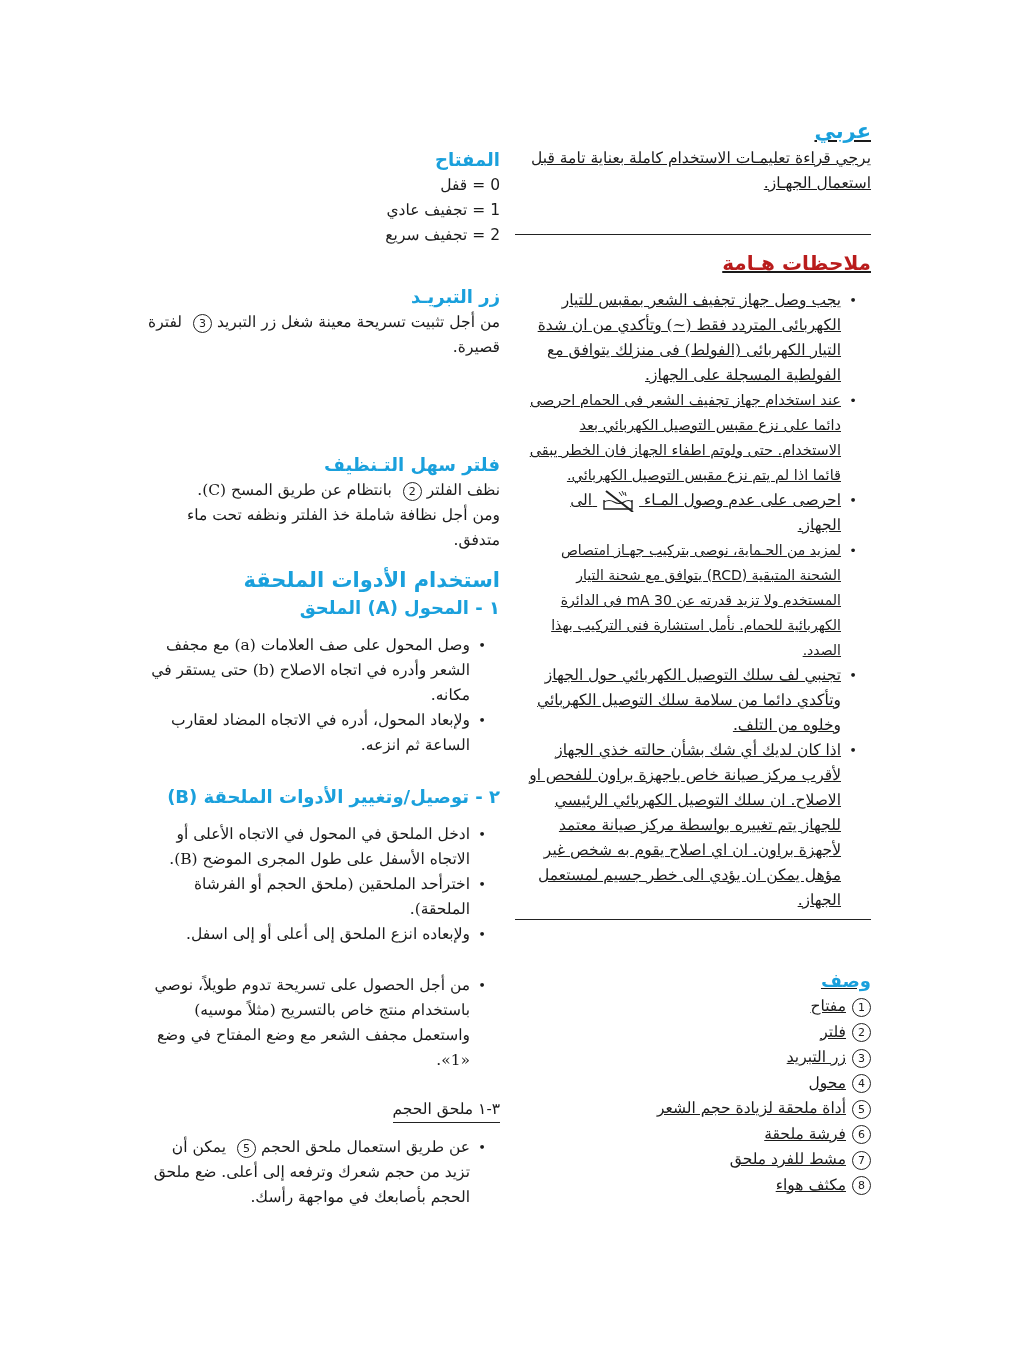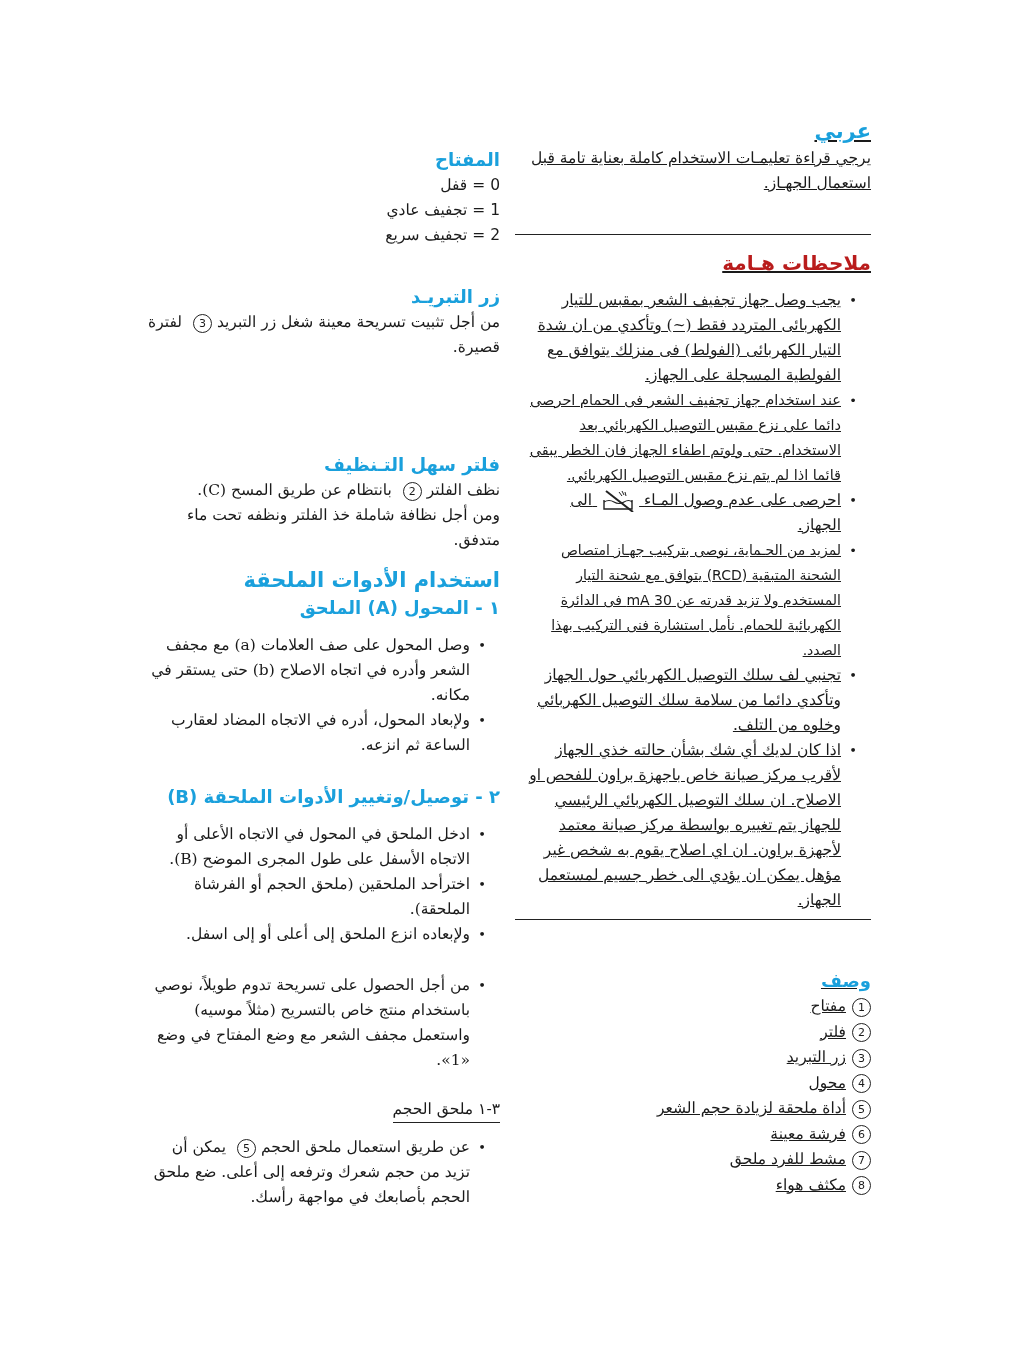--- a/index.html
+++ b/index.html
@@ -56,21 +56,21 @@
 
 <div class="rule" style="left:515px; width:356px; top:919px;"></div>
 
 <div class="col col-right" style="top:968px; line-height:25.5px;">
   <div class="h-blue">وصف</div>
   <div><span class="num">1</span><span>مفتاح</span></div>
   <div><span class="num">2</span><span>فلتر</span></div>
   <div><span class="num">3</span><span>زر التبريد</span></div>
   <div><span class="num">4</span><span>محول</span></div>
   <div><span class="num">5</span><span>أداة ملحقة لزيادة حجم الشعر</span></div>
-  <div><span class="num">6</span><span>فرشة معينة</span></div>
+  <div><span class="num">6</span><span>فرشة ملحقة</span></div>
   <div><span class="num">7</span><span>مشط للفرد ملحق</span></div>
   <div><span class="num">8</span><span>مكثف هواء</span></div>
 </div>
 
 <div class="col col-left" style="top:147px;">
   <div class="h-blue">المفتاح</div>
   <div><span class="kv">0</span> <span class="kv">=</span> <span>قفل</span></div>
   <div><span class="kv">1</span> <span class="kv">=</span> <span>تجفيف عادي</span></div>
   <div><span class="kv">2</span> <span class="kv">=</span> <span>تجفيف سريع</span></div>
 </div>

